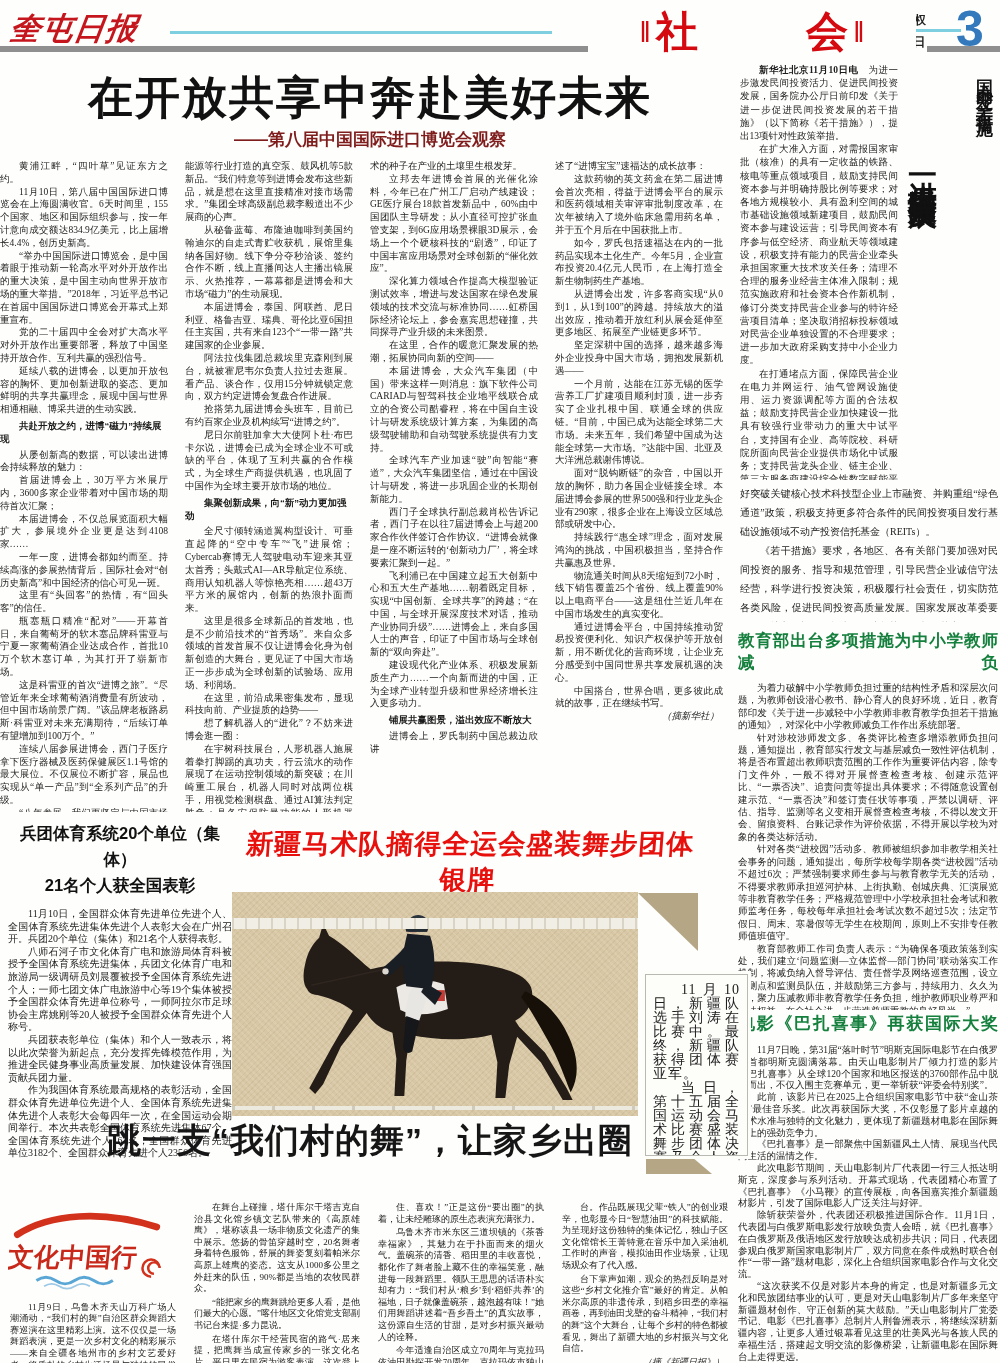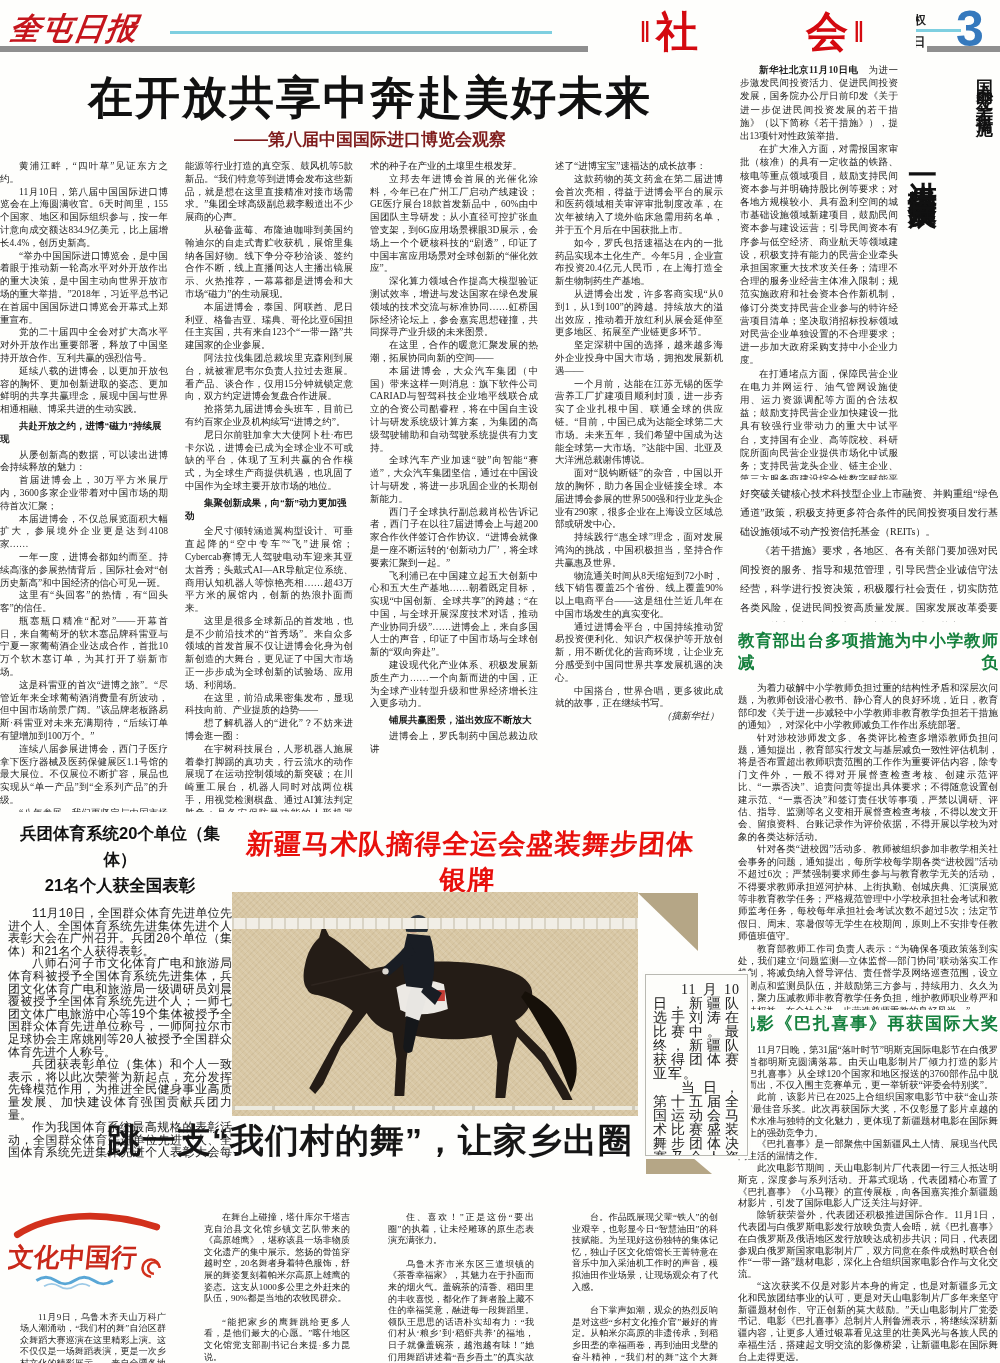--- a/index.html
+++ b/index.html
@@ -46,21 +46,21 @@
   .side-head{font-weight:900;color:#15803d;text-align:justify;text-align-last:justify;margin:0 0 8px 0;}
   #education{top:630px;height:380px;overflow:hidden;}
   #education .side-head{font-size:16.5px;}
   #education .txt{font-size:9.5px;line-height:12.4px;}
   #film{top:1012px;height:351px;overflow:hidden;}
   #film .side-head{font-size:17px;margin-bottom:10px;}
   #film .txt{font-size:9.5px;line-height:11.8px;}
   
   #sports{position:absolute;left:8px;top:820px;width:224px;height:338px;overflow:hidden;}
   #sports h3{margin:0 0 10px 0;text-align:center;font-size:16.5px;font-weight:900;line-height:26px;color:#111;}
-  #sports .txt{font-size:12px;line-height:12.6px;font-family:Liberation Mono, monospace;}
+  #sports .txt{font-size:10px;line-height:12.6px;}
   
   #eq-headline{position:absolute;left:234px;top:826px;width:470px;text-align:center;
     font-size:27px;font-weight:bold;color:#e8100c;transform:skewX(-4deg);letter-spacing:1px;}
   #photo{position:absolute;left:232px;top:892px;width:406px;height:224px;background:#d8c7a4;overflow:hidden;
     background-image:repeating-linear-gradient(45deg,rgba(255,255,255,.10) 0 2px,rgba(0,0,0,0) 2px 5px),
                      repeating-linear-gradient(-45deg,rgba(120,95,60,.08) 0 1px,rgba(0,0,0,0) 1px 4px);}
   #photo .rail{position:absolute;left:0;top:26px;width:100%;height:11px;background:#f1eee6;
     background-image:repeating-linear-gradient(90deg,#d9d4c6 0 2px,rgba(0,0,0,0) 2px 13px);}
   #photo .board{position:absolute;left:0;bottom:6px;width:100%;height:4px;background:#eceadf;
     background-image:repeating-linear-gradient(90deg,#cfcaba 0 3px,rgba(0,0,0,0) 3px 40px);}
@@ -70,21 +70,21 @@
   #caption{position:absolute;left:645px;top:950px;width:87px;height:164px;background:#fdfdfa;
     border:1px solid #b9b9b2;box-shadow:0 0 0 3px #fdfdfa;padding:8px 7px;font-size:14px;line-height:14px;
     letter-spacing:1px;overflow:hidden;margin-top:24px;}
   #caption p{margin:0;text-indent:2em;text-align:justify;}
   #caption p.credit{text-align:right;text-indent:0;margin-top:4px;}
   
   #culture-headline{position:absolute;left:8px;top:1118px;width:724px;text-align:center;
     font-size:34px;font-weight:900;color:#161616;letter-spacing:1px;}
   #culture-body{position:absolute;left:8px;top:1200px;width:724px;height:163px;display:flex;gap:14px;overflow:hidden;}
   .ccol{width:170px;height:163px;overflow:hidden;font-size:9px;line-height:11.6px;}
-  .ccol p{margin:12px;text-indent:2em;text-align:justify;}
+  .ccol p{margin:2px;text-indent:2em;text-align:justify;}
   .ccol p.attr{text-align:right;text-indent:0;}
   #logo-box{width:160px;height:86px;margin:6px 0 4px 0;}
 </style>
 </head>
 <body>
 
 <div id="page">
 
   <div id="masthead">奎屯日报</div>
   <div id="cyan-left" class="cyanline"></div>

